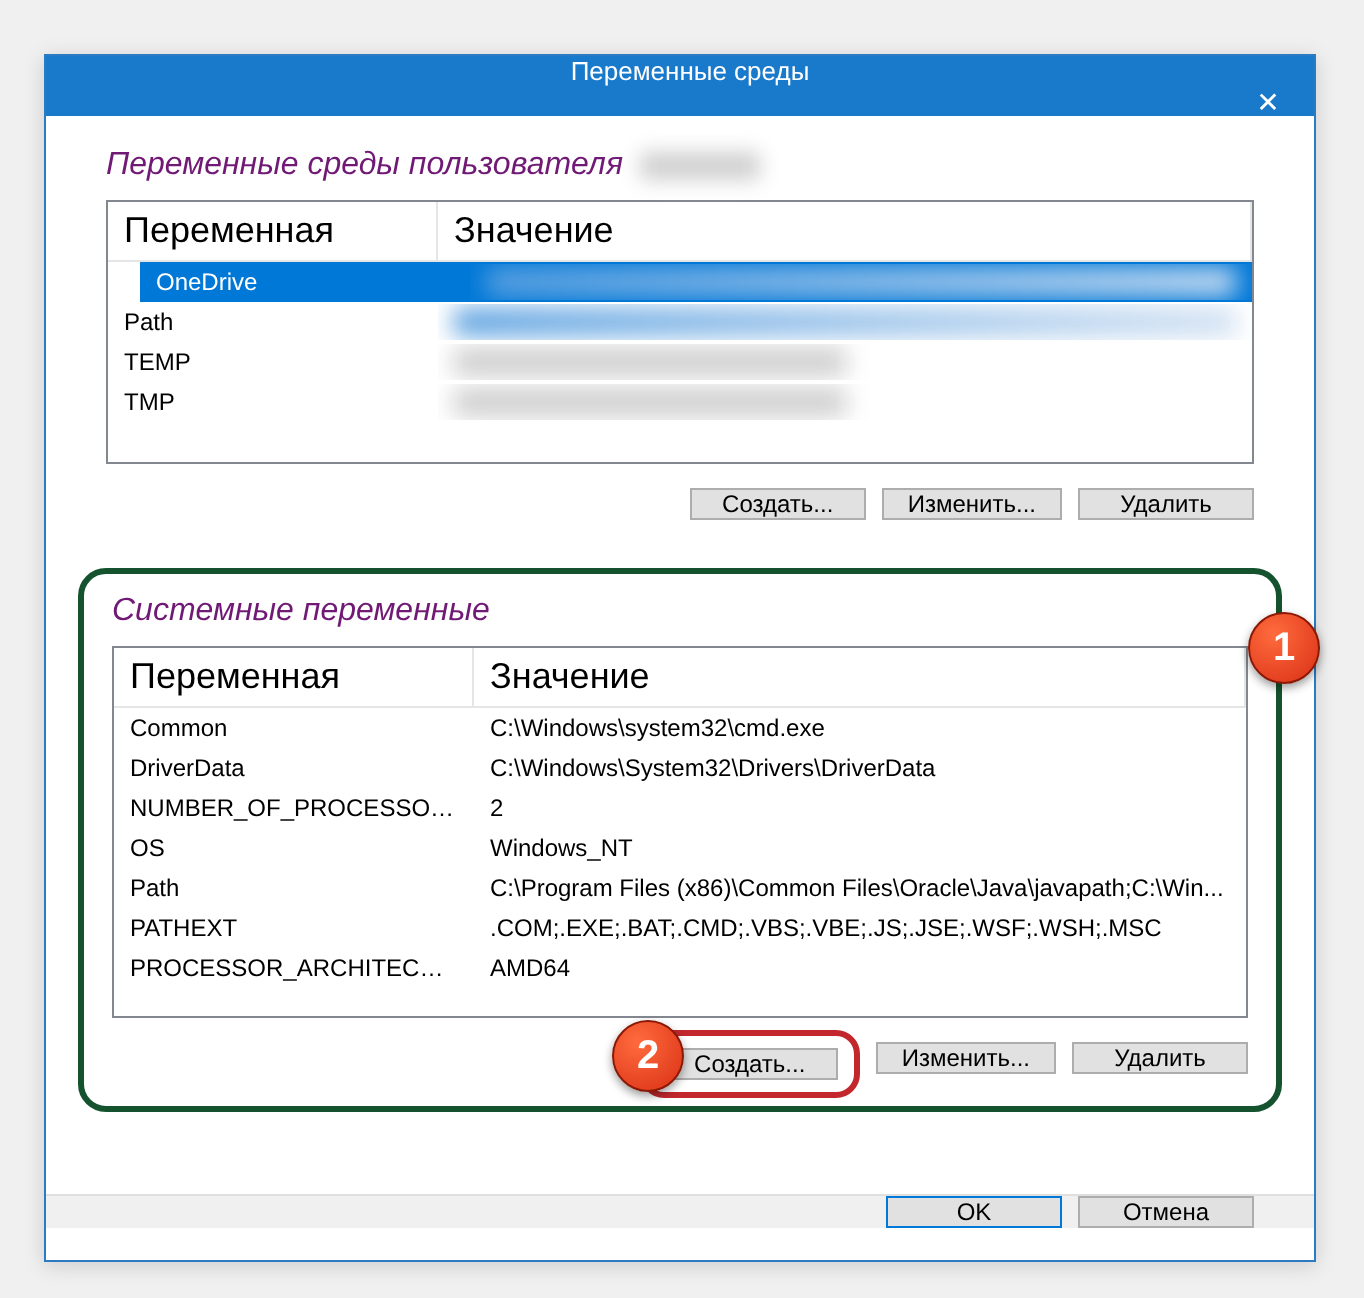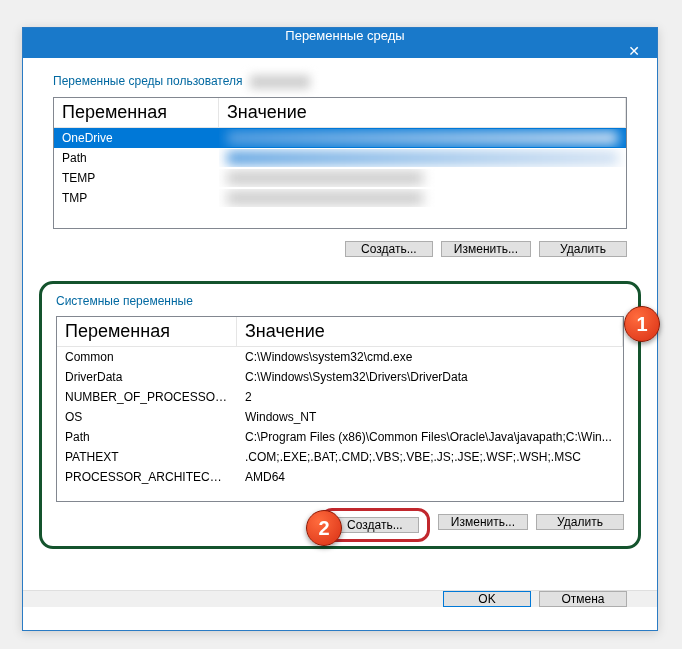--- a/index.html
+++ b/index.html
@@ -38,23 +38,24 @@
       display: flex;
       align-items: center;
       justify-content: center;
       font-size: 14px;
       cursor: pointer;
     }
     .content {
       padding: 16px 30px 20px 30px;
     }
     .section-label {
-      font-size: 12px;
-      color: #0369a1;
+      font-size: 16px;
+      color: #701a75;
       margin-bottom: 8px;
+      font-style: italic;
     }
     .listview {
       border: 1px solid #828790;
       background: #fff;
       margin-bottom: 12px;
     }
     .lv-header {
       display: flex;
       background: #fff;
       border-bottom: 1px solid #e5e5e5;
@@ -72,20 +73,21 @@
     }
     .lv-body.tall { height: 154px; }
     .lv-row {
       display: flex;
       padding: 1px 0;
       line-height: 18px;
     }
     .lv-row.selected {
       background: #0078d7;
       color: #fff;
+      margin-left: 16px;
     }
     .lv-row div {
       padding: 0 8px;
       white-space: nowrap;
       overflow: hidden;
       text-overflow: ellipsis;
       font-size: 12px;
     }
     .col-var { width: 165px; min-width: 165px; }
     .col-val { flex: 1; }

